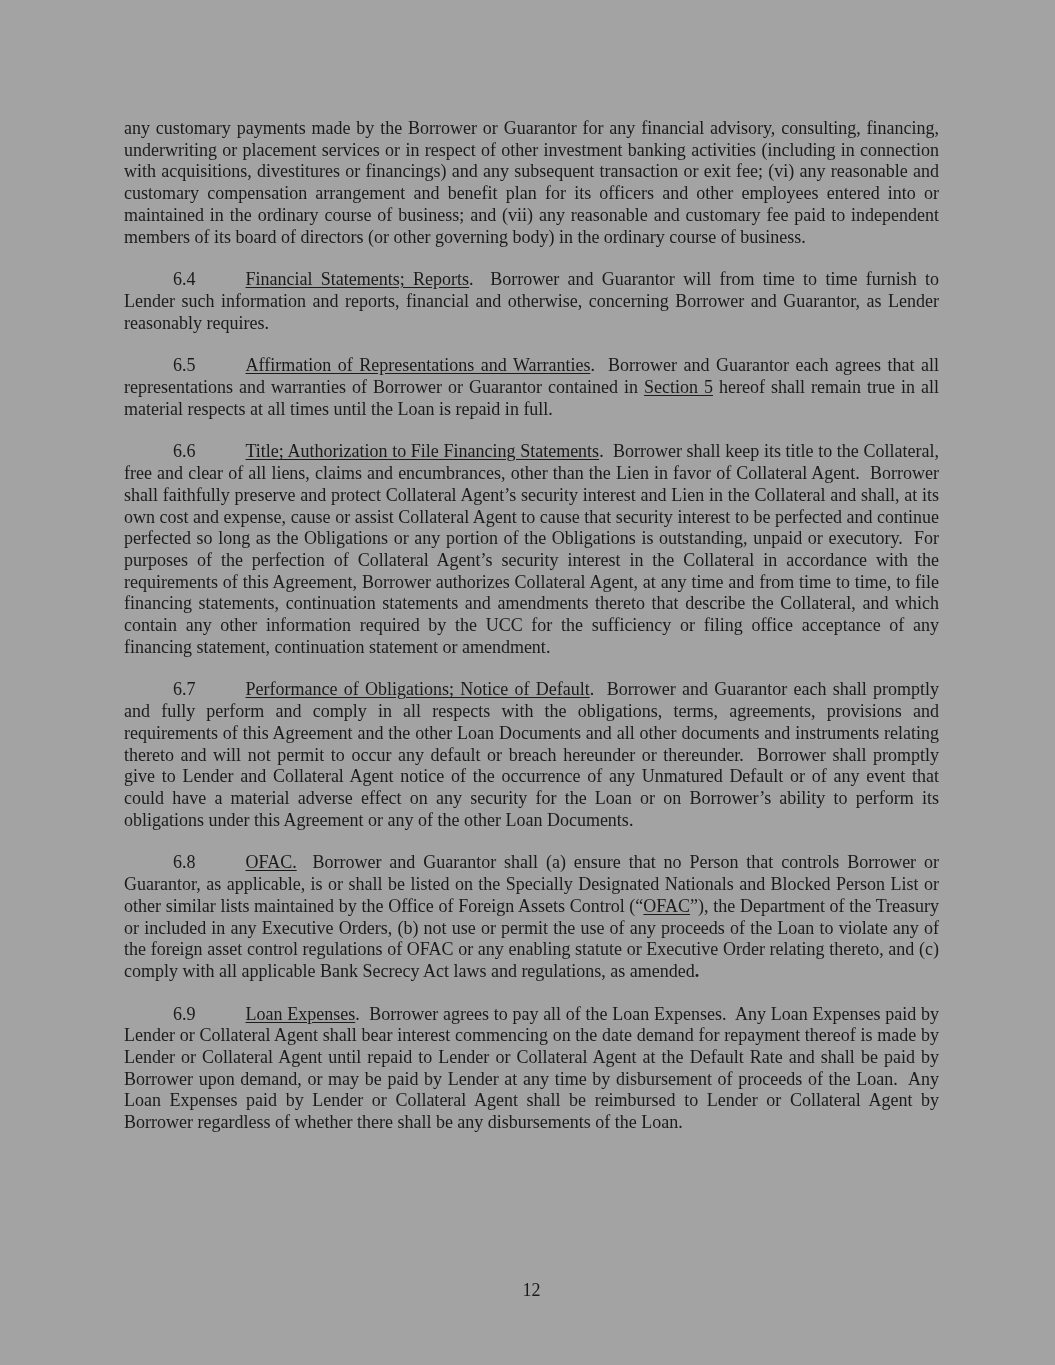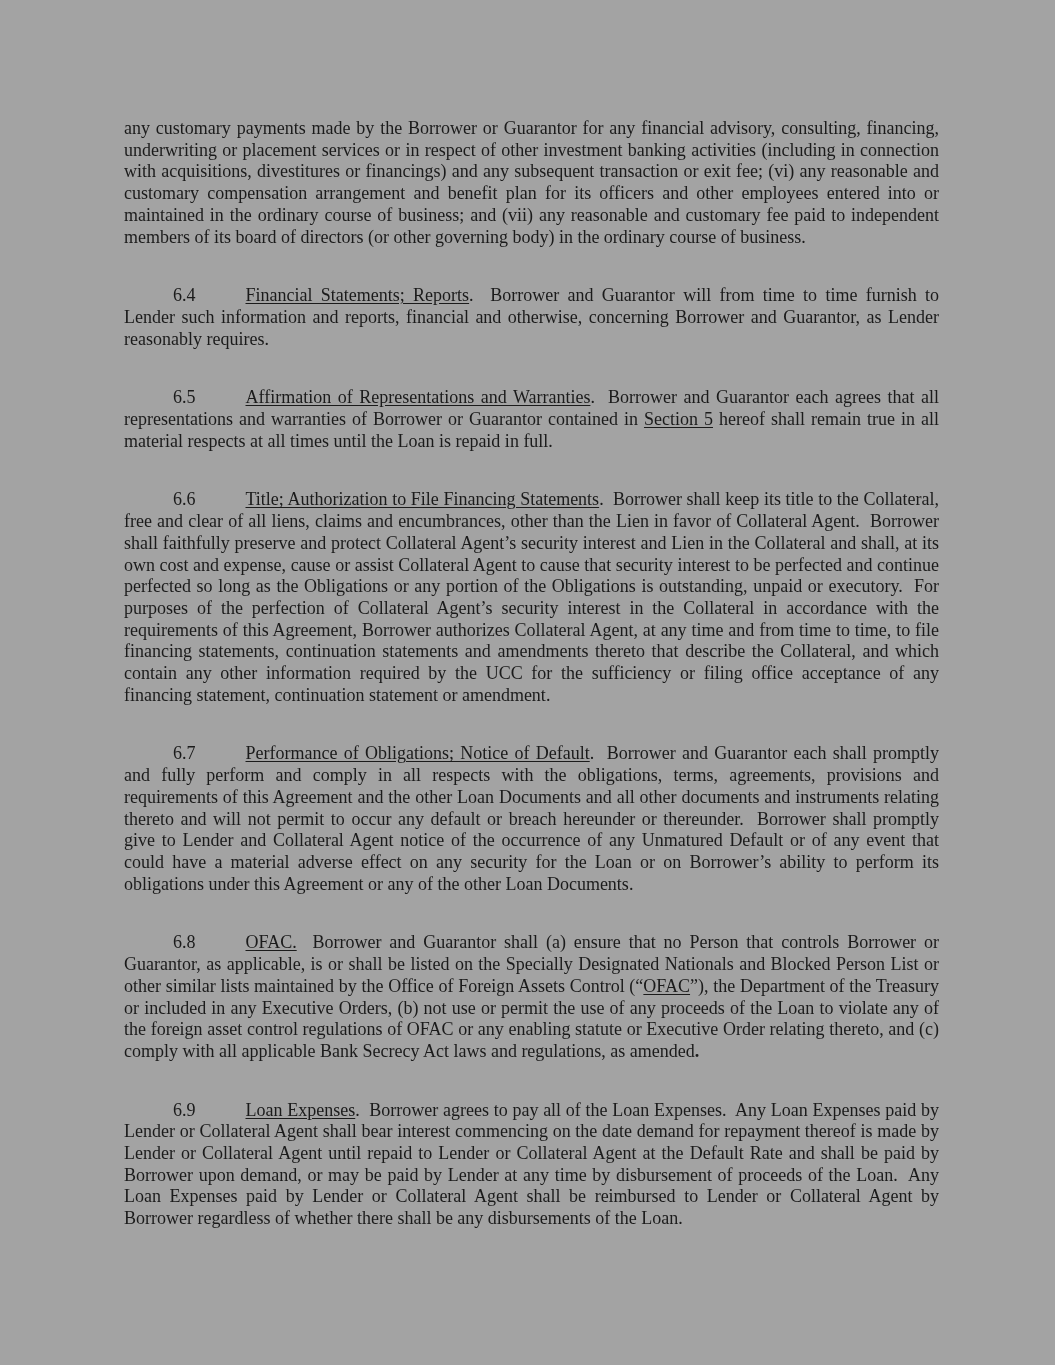--- a/index.html
+++ b/index.html
@@ -25,21 +25,21 @@
   }
   .para {
     margin: 0;
     font-size: 18px;
     line-height: 21.7px;
     text-align: justify;
     white-space: pre-wrap;
   }
   .para.section {
     text-indent: 49px;
-    margin-top: 37px;
+    margin-top: 21px;
   }
   .tab {
     display: inline-block;
     width: 50px;
   }
   .u { text-decoration: underline; text-underline-offset: 2px; }
   .b { font-weight: bold; }
   .footer {
     position: absolute;
     left: 124px;
@@ -56,13 +56,14 @@
 <div class="sheet">
   <div class="content">
       <p class="para"><span>any customary payments made by the Borrower or Guarantor for any financial advisory, consulting, financing, underwriting or placement services or in respect of other investment banking activities (including in connection with acquisitions, divestitures or financings) and any subsequent transaction or exit fee; (vi) any reasonable and customary compensation arrangement and benefit plan for its officers and other employees entered into or maintained in the ordinary course of business; and (vii) any reasonable and customary fee paid to independent members of its board of directors (or other governing body) in the ordinary course of business.</span></p>
       <p class="para section"><span class="secnum">6.4</span><span class="tab"></span><span class="u">Financial Statements; Reports</span><span>.  Borrower and Guarantor will from time to time furnish to Lender such information and reports, financial and otherwise, concerning Borrower and Guarantor, as Lender reasonably requires.</span></p>
       <p class="para section"><span class="secnum">6.5</span><span class="tab"></span><span class="u">Affirmation of Representations and Warranties</span><span>.  Borrower and Guarantor each agrees that all representations and warranties of Borrower or Guarantor contained in </span><span class="u">Section 5</span><span> hereof shall remain true in all material respects at all times until the Loan is repaid in full.</span></p>
       <p class="para section"><span class="secnum">6.6</span><span class="tab"></span><span class="u">Title; Authorization to File Financing Statements</span><span>.  Borrower shall keep its title to the Collateral, free and clear of all liens, claims and encumbrances, other than the Lien in favor of Collateral Agent.  Borrower shall faithfully preserve and protect Collateral Agent’s security interest and Lien in the Collateral and shall, at its own cost and expense, cause or assist Collateral Agent to cause that security interest to be perfected and continue perfected so long as the Obligations or any portion of the Obligations is outstanding, unpaid or executory.  For purposes of the perfection of Collateral Agent’s security interest in the Collateral in accordance with the requirements of this Agreement, Borrower authorizes Collateral Agent, at any time and from time to time, to file financing statements, continuation statements and amendments thereto that describe the Collateral, and which contain any other information required by the UCC for the sufficiency or filing office acceptance of any financing statement, continuation statement or amendment.</span></p>
       <p class="para section"><span class="secnum">6.7</span><span class="tab"></span><span class="u">Performance of Obligations; Notice of Default</span><span>.  Borrower and Guarantor each shall promptly and fully perform and comply in all respects with the obligations, terms, agreements, provisions and requirements of this Agreement and the other Loan Documents and all other documents and instruments relating thereto and will not permit to occur any default or breach hereunder or thereunder.  Borrower shall promptly give to Lender and Collateral Agent notice of the occurrence of any Unmatured Default or of any event that could have a material adverse effect on any security for the Loan or on Borrower’s ability to perform its obligations under this Agreement or any of the other Loan Documents.</span></p>
       <p class="para section"><span class="secnum">6.8</span><span class="tab"></span><span class="u">OFAC.</span><span>  Borrower and Guarantor shall (a) ensure that no Person that controls Borrower or Guarantor, as applicable, is or shall be listed on the Specially Designated Nationals and Blocked Person List or other similar lists maintained by the Office of Foreign Assets Control (“</span><span class="u">OFAC</span><span>”), the Department of the Treasury or included in any Executive Orders, (b) not use or permit the use of any proceeds of the Loan to violate any of the foreign asset control regulations of OFAC or any enabling statute or Executive Order relating thereto, and (c) comply with all applicable Bank Secrecy Act laws and regulations, as amended</span><span class="b">.</span></p>
       <p class="para section"><span class="secnum">6.9</span><span class="tab"></span><span class="u">Loan Expenses</span><span>.  Borrower agrees to pay all of the Loan Expenses.  Any Loan Expenses paid by Lender or Collateral Agent shall bear interest commencing on the date demand for repayment thereof is made by Lender or Collateral Agent until repaid to Lender or Collateral Agent at the Default Rate and shall be paid by Borrower upon demand, or may be paid by Lender at any time by disbursement of proceeds of the Loan.  Any Loan Expenses paid by Lender or Collateral Agent shall be reimbursed to Lender or Collateral Agent by Borrower regardless of whether there shall be any disbursements of the Loan.</span></p>
     </div>
+  <div class="footer">12</div>
 </div>
 
 </body></html>

